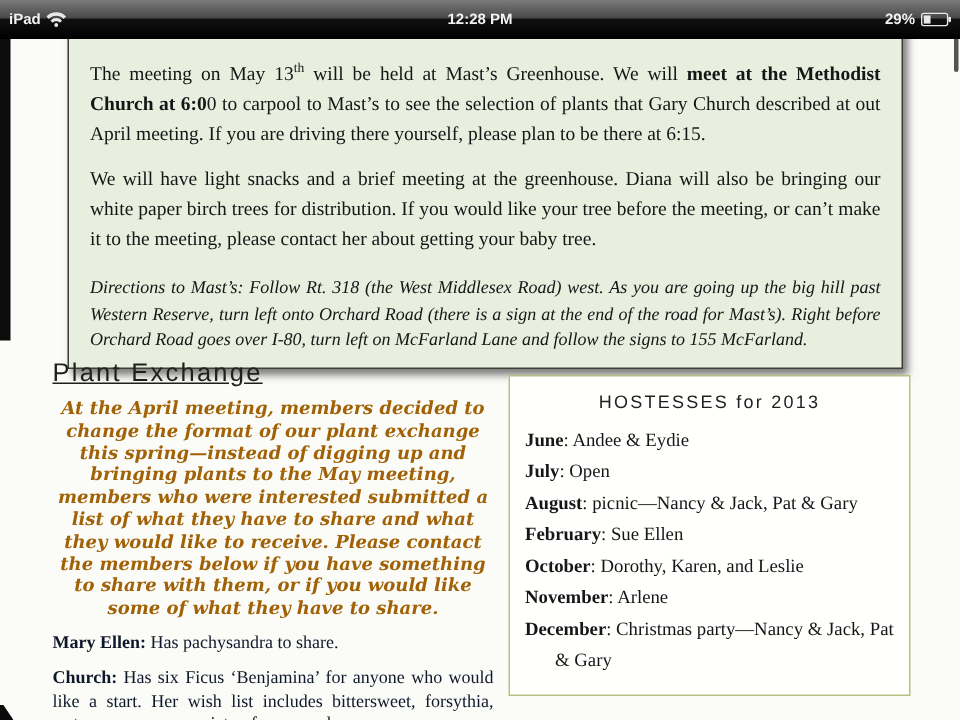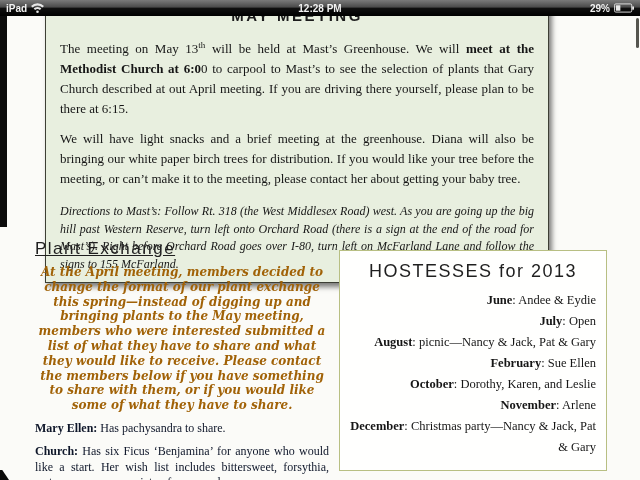--- a/index.html
+++ b/index.html
@@ -1,38 +1,38 @@
 <!DOCTYPE html>
 <html><head>
 <meta charset="utf-8">
 <style>
   html,body{margin:0;padding:0;}
   body{width:640px;height:480px;position:relative;overflow:hidden;background:#000;
        font-family:"Liberation Serif", serif;-webkit-font-smoothing:antialiased;}
   .screen{position:absolute;inset:0;}
 
   
-  .status-bar{position:absolute;top:0;left:0;right:0;height:16px;z-index:20;
+  .status-bar{position:absolute;top:0;left:0;right:0;height:26px;z-index:20;
     background:linear-gradient(#7a7a7a 0%,#4a4a4a 45%,#101010 50%,#000 100%);
     color:#f2f2f2;font-family:"Liberation Sans",sans-serif;font-size:10px;font-weight:bold;
     display:flex;align-items:center;justify-content:space-between;padding:0 6px;box-sizing:border-box;}
   .sb-left,.sb-right{display:flex;align-items:center;gap:4px;}
   .sb-center{position:absolute;left:0;right:0;text-align:center;pointer-events:none;}
   .wifi{width:13px;height:10px;}
   .battery{width:20px;height:10px;}
 
   
   .page{position:absolute;inset:0;background:#fbfbf8;z-index:1;}
   .left-edge{position:absolute;left:0;top:16px;width:7px;height:211px;background:#0c0c0c;}
   .scroll-indicator{position:absolute;right:1px;top:18px;width:3px;height:30px;background:#55554f;border-radius:2px;}
   .corner-mark{position:absolute;left:0;bottom:0;width:9px;height:10px;background:#0a0a0a;
     clip-path:polygon(0 0,25% 0,100% 100%,0 100%);}
 
   
-  .meeting-box{position:absolute;left:45px;width:504px;top:4px;box-sizing:border-box;
+  .meeting-box{position:absolute;left:45px;width:557px;top:4px;box-sizing:border-box;
     background:#e8efdf;border:1px solid #3d3f35;box-shadow:3px 4px 5px rgba(0,0,0,0.5);
     padding:2px 14px 5px;color:#161616;}
   .meeting-title{margin:0;text-align:center;font-family:"Liberation Sans",sans-serif;
     font-size:15px;font-weight:bold;letter-spacing:2.5px;color:#1c1c1c;line-height:18px;}
   .meet-p{margin:10px 0 0;font-size:13px;line-height:20px;text-align:justify;}
   .meet-p sup{font-size:9px;}
   .meet-directions{margin:14px 0 4px;font-size:12px;line-height:17.5px;font-style:italic;text-align:justify;}
 
   
   .columns{position:absolute;left:35px;top:237px;width:572px;display:flex;gap:10px;}
@@ -40,23 +40,23 @@
   .pe-title{margin:2px 0 6px;font-family:"Liberation Sans",sans-serif;
     font-size:17px;font-weight:500;letter-spacing:1.5px;text-decoration:underline;color:#1f1f1f;}
   .pe-intro{margin:0 0 8px;font-family:"DejaVu Serif",serif;font-weight:bold;font-style:italic;
     font-size:12px;line-height:14.8px;text-align:center;color:#a16207;}
   .member{margin:0 0 8px;font-size:12px;line-height:15.5px;text-align:justify;color:#0f172a;}
   .member b{font-weight:bold;}
 
   .hostess-box{flex:1;box-sizing:border-box;margin-top:13px;background:#fffffe;
     border:1px solid #b8bf83;padding:8px 10px 12px;align-self:flex-start;min-height:214px;color:#161616;}
   .h-title{margin:2px 0 8px;text-align:center;font-family:"Liberation Sans",sans-serif;
-    font-size:18px;font-weight:500;letter-spacing:1.5px;color:#1f1f1f;}
+    font-size:12px;font-weight:500;letter-spacing:1.5px;color:#1f1f1f;}
   .h-intro{margin:0 0 4px;font-size:12px;line-height:16px;text-align:center;}
-  .entry{margin:0;font-size:12.5px;line-height:21px;padding-left:1.6em;text-indent:-1.6em;text-align:right;}
+  .entry{margin:0;font-size:12.5px;line-height:21px;padding-left:1.6em;text-indent:-1.6em;}
   .entry b{font-weight:bold;}
 </style>
 </head>
 <body>
 
 <div class="screen">
 
   <div class="status-bar">
     <div class="sb-left">
       <span>iPad</span>

